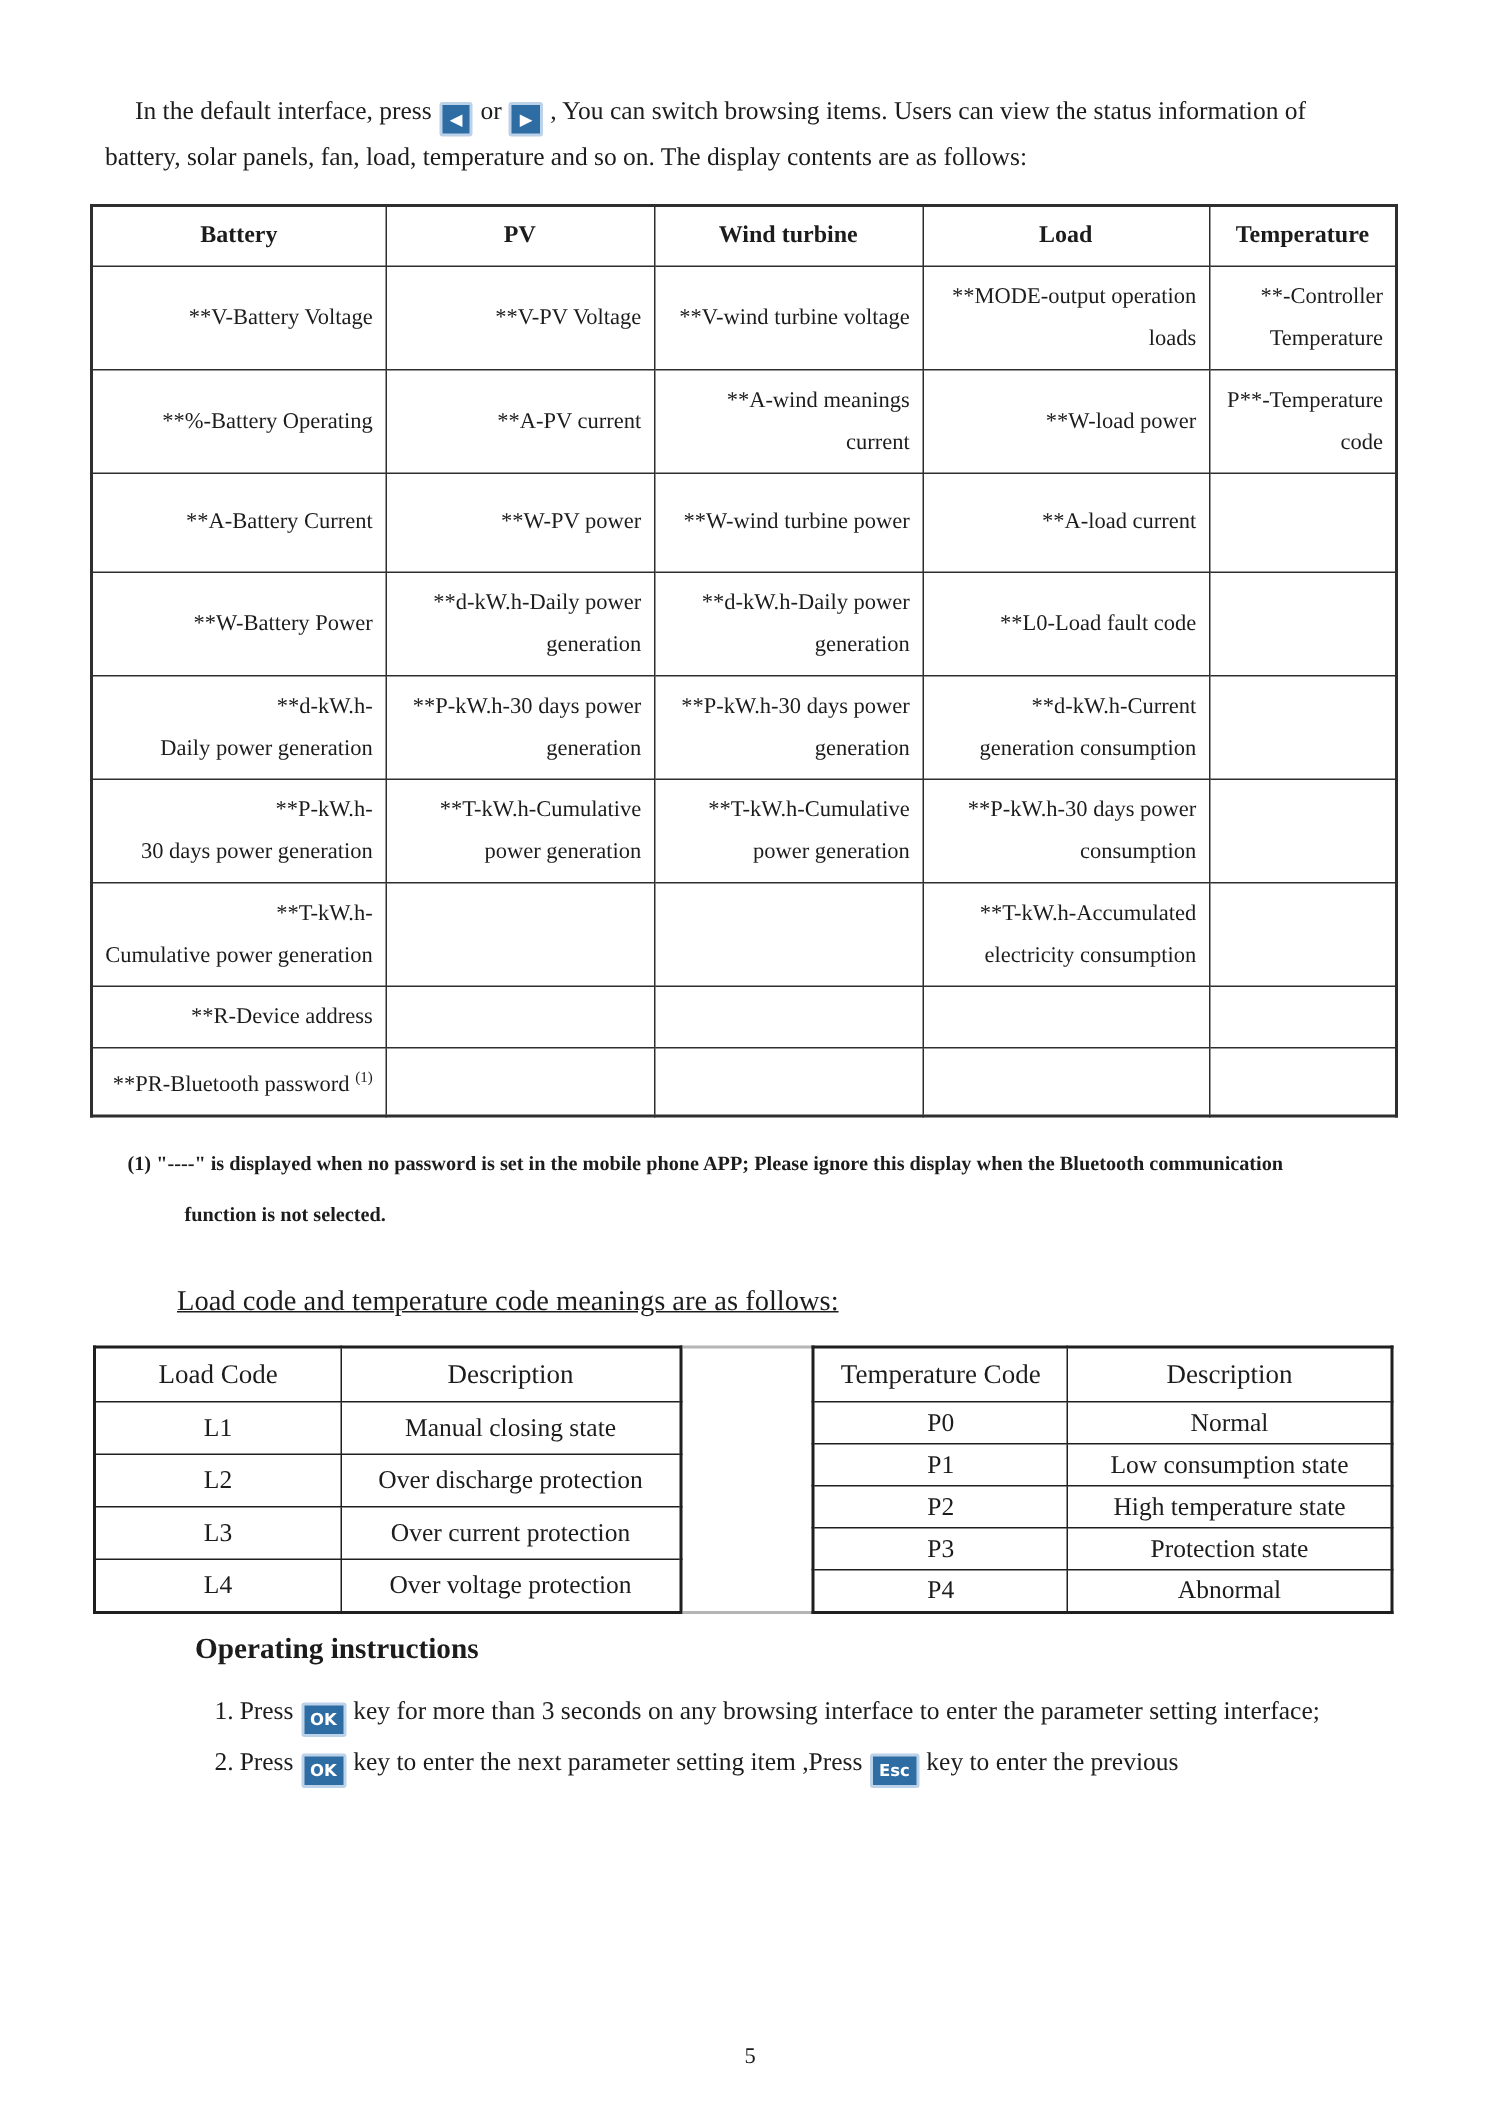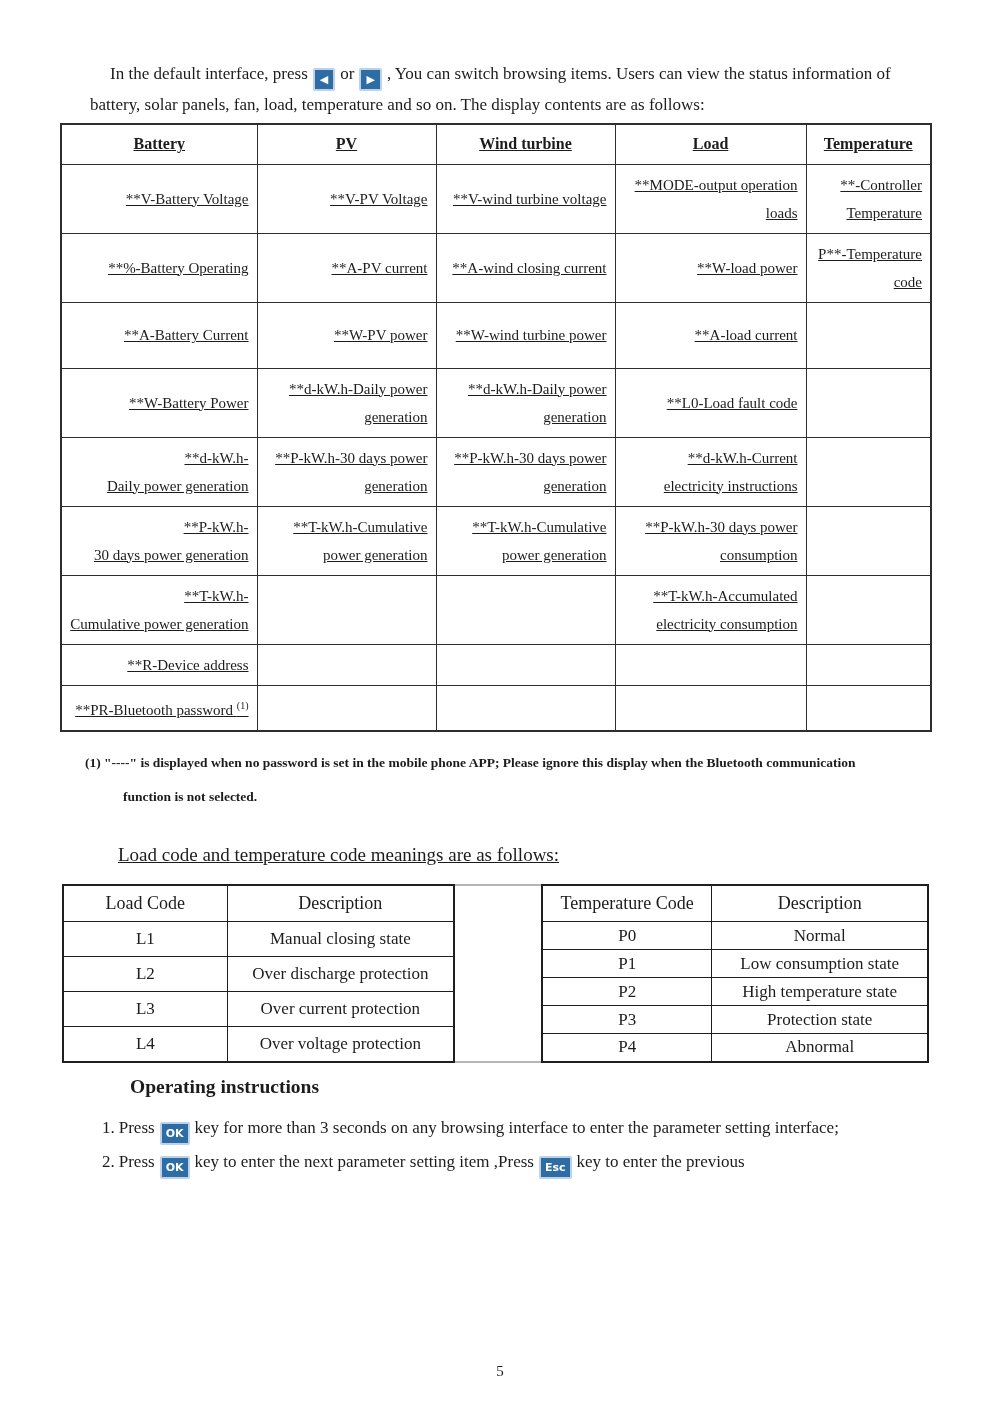--- a/index.html
+++ b/index.html
@@ -9,21 +9,21 @@
     width:1000px; height:1414px;
     background:#ffffff;
     font-family:"Liberation Serif", serif;
     color:#1c1c1c;
     overflow:hidden;
   }
   .content { padding:60px 70px 0 60px; }
 
   
   .intro {
-    margin-left:30px;
+    margin-left:10px;
     width:814px;
     font-size:17px;
     line-height:28px;
     text-indent:20px;
   }
 
   
   .key, .key-arrow {
     display:inline-block;
     background:#2e6da4;
@@ -34,26 +34,25 @@
     border:2px solid #bcd2e8;
     border-radius:2px;
     vertical-align:-4px;
     text-indent:0;
   }
   .key { font-size:11px; padding:4px 4px; margin:0 5px; }
   .key-arrow { font-size:11px; padding:4px 5px; margin:0 5px; }
 
   
   .status-table {
-    margin-top:4px;
+    margin-top:17px;
     width:870px;
     border-collapse:collapse;
     table-layout:fixed;
     border:2px solid #2e2e2e;
-    text-decoration:underline;
   }
   .status-table th, .status-table td {
     border:1.5px solid #2e2e2e;
     vertical-align:middle;
   }
   .status-table th {
     font-size:16px;
     font-weight:bold;
     height:40px;
     text-align:center;
@@ -124,21 +123,21 @@
     font-size:19.5px;
     font-weight:bold;
   }
   .section-subheading {
     margin-top:13px;
     margin-left:70px;
     font-size:19.5px;
     font-weight:bold;
   }
   .list-item {
-    margin-left:42px;
+    margin-left:83px;
     width:790px;
     font-size:17px;
     line-height:33px;
   }
   .list-item.first { margin-top:13px; }
   .list-item.second { width:830px; white-space:nowrap; }
   .item-num { margin-right:4px; }
 
   .page-number {
     position:absolute;
@@ -179,21 +178,21 @@
             <td>**V-PV Voltage</td>
             <td>**V-wind turbine voltage</td>
             <td>**MODE-output operation
 loads</td>
             <td>**-Controller
 Temperature</td>
           </tr>
           <tr class="tall">
             <td>**%-Battery Operating</td>
             <td>**A-PV current</td>
-            <td>**A-wind closing current</td>
+            <td>**A-wind meanings current</td>
             <td>**W-load power</td>
             <td>P**-Temperature
 code</td>
           </tr>
           <tr class="tall">
             <td>**A-Battery Current</td>
             <td>**W-PV power</td>
             <td>**W-wind turbine power</td>
             <td>**A-load current</td>
             <td></td>
@@ -208,21 +207,21 @@
             <td></td>
           </tr>
           <tr class="tall">
             <td>**d-kW.h-
 Daily power generation</td>
             <td>**P-kW.h-30 days power
 generation</td>
             <td>**P-kW.h-30 days power
 generation</td>
             <td>**d-kW.h-Current
-electricity instructions</td>
+generation consumption</td>
             <td></td>
           </tr>
           <tr class="tall">
             <td>**P-kW.h-
 30 days power generation</td>
             <td>**T-kW.h-Cumulative
 power generation</td>
             <td>**T-kW.h-Cumulative
 power generation</td>
             <td>**P-kW.h-30 days power

